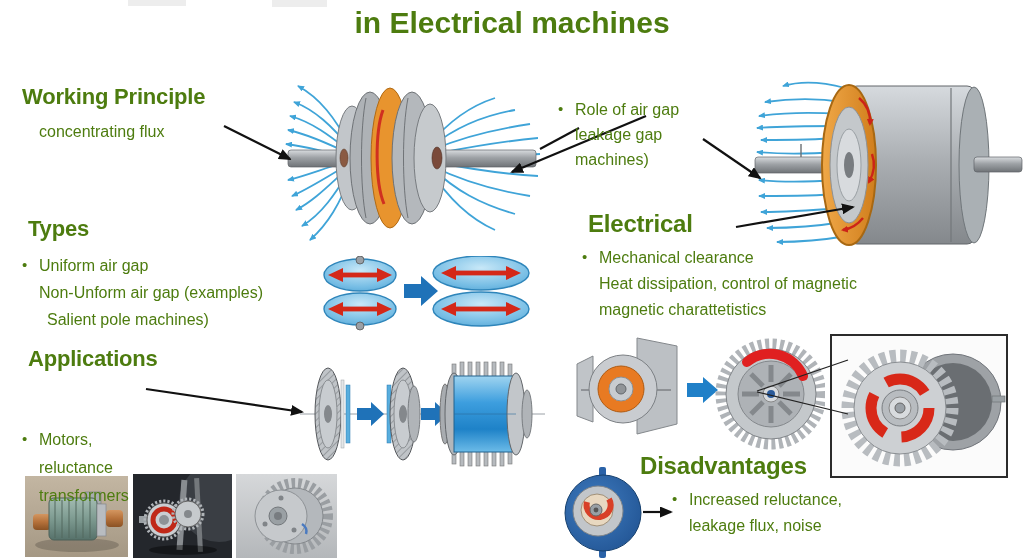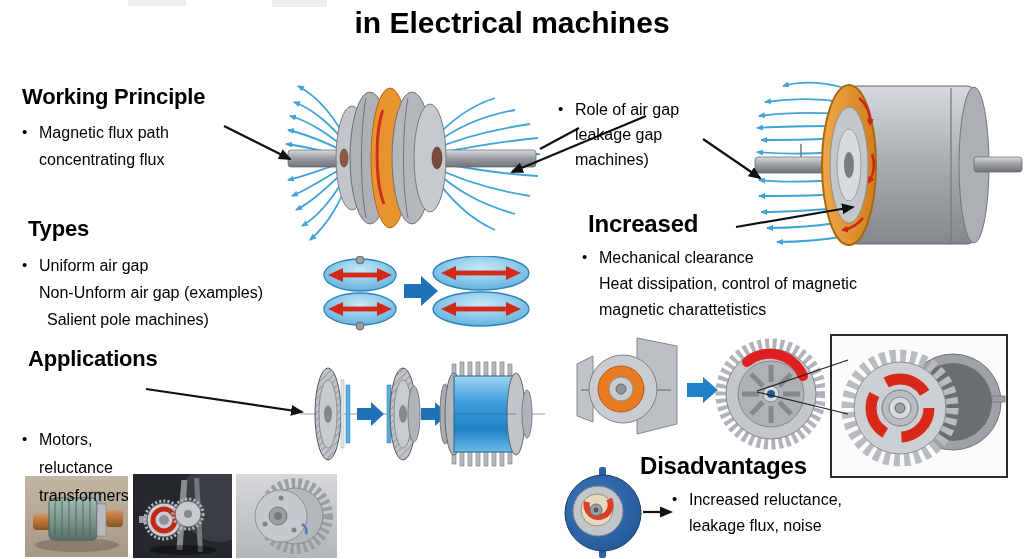--- a/index.html
+++ b/index.html
@@ -1,18 +1,18 @@
 <!DOCTYPE html>
 <html><head>
 <meta charset="utf-8">
 <style>
   html,body { margin:0; padding:0; background:#fff; }
   .canvas {
     position:relative; width:1024px; height:559px; background:#ffffff;
-    font-family:"Liberation Sans", sans-serif; color:#000000; overflow:hidden;
+    font-family:"Liberation Sans", sans-serif; color:#4d7c0f; overflow:hidden;
   }
   .fig { position:absolute; z-index:1; }
   .txt { position:absolute; z-index:6; }
   .heading { font-weight:bold; font-size:22px; letter-spacing:-0.2px; white-space:nowrap; }
   .heading.big { font-size:24px; }
   .lines { font-size:16px; line-height:27px; white-space:nowrap; }
   .line.b1::before { content:"•"; display:inline-block; width:17px; font-size:15px; vertical-align:1px; }
   .line.cont { padding-left:17px; }
   .line.cont2 { padding-left:25px; }
   .title { position:absolute; left:0; right:0; top:6px; text-align:center;
@@ -27,21 +27,20 @@
 
 <div class="canvas">
 
   <div class="smudge" style="left:128px;top:0;width:58px;height:6px;"></div>
   <div class="smudge" style="left:272px;top:0;width:55px;height:7px;"></div>
 
   <div class="title">in Electrical machines</div>
 
   <div class="txt heading" style="left:22px;top:84px;">Working Principle</div>
   <div class="txt lines" style="left:22px;top:118px;">
-    <div class="line b1">Magnetic flux path</div>
     <div class="line cont">concentrating flux</div>
   </div>
 
   <div class="txt heading" style="left:28px;top:216px;">Types</div>
   <div class="txt lines" style="left:22px;top:251px;">
     <div class="line b1">Uniform air gap</div>
     <div class="line cont">Non-Unform air gap (examples)</div>
     <div class="line cont2">Salient pole machines)</div>
   </div>
 
@@ -51,21 +50,21 @@
     <div class="line cont">reluctance</div>
     <div class="line cont">transformers</div>
   </div>
 
   <div class="txt lines" style="left:558px;top:96px;line-height:25px;">
     <div class="line b1">Role of air gap</div>
     <div class="line cont">leakage gap</div>
     <div class="line cont">machines)</div>
   </div>
 
-  <div class="txt heading big" style="left:588px;top:210px;">Increased</div>
+  <div class="txt heading big" style="left:588px;top:210px;">Electrical</div>
   <div class="txt lines" style="left:582px;top:244px;line-height:26px;">
     <div class="line b1">Mechanical clearance</div>
     <div class="line cont">Heat dissipation, control of magnetic</div>
     <div class="line cont">magnetic charattetistics</div>
   </div>
 
   <div class="txt heading big" style="left:640px;top:452px;">Disadvantages</div>
   <div class="txt lines" style="left:672px;top:486px;line-height:26px;">
     <div class="line b1">Increased reluctance,</div>
     <div class="line cont">leakage flux, noise</div>

